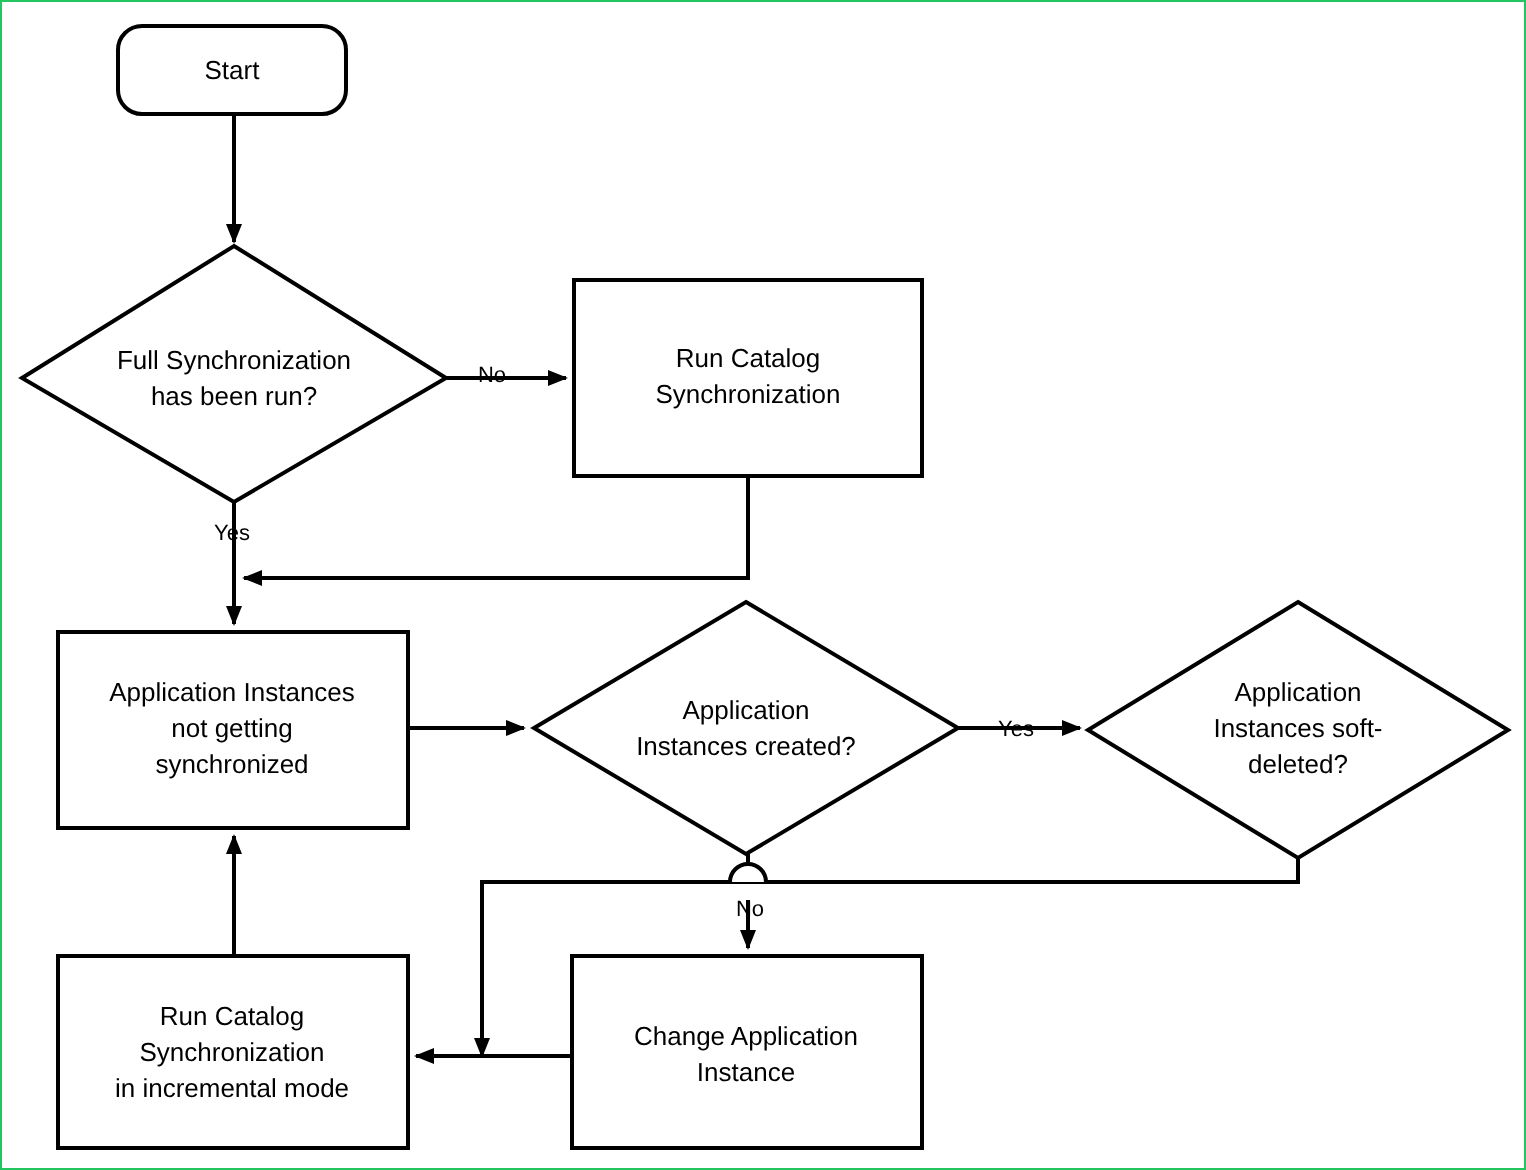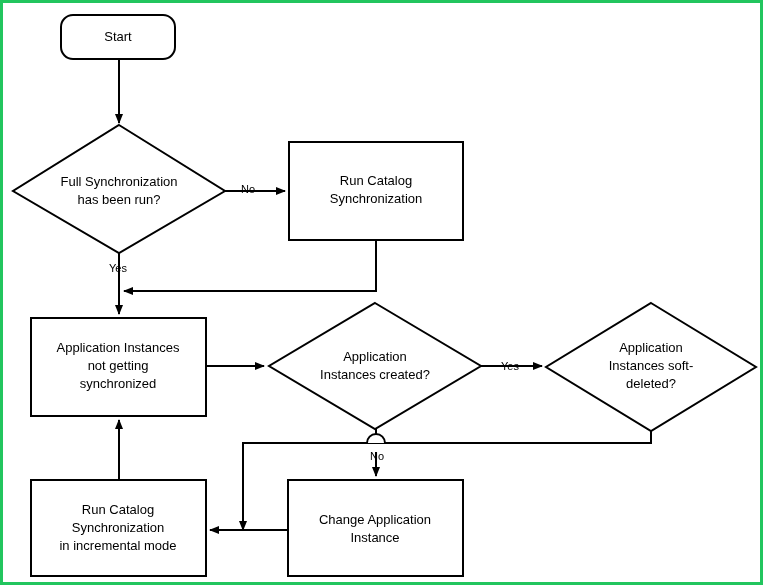--- a/index.html
+++ b/index.html
@@ -5,21 +5,21 @@
   html, body {
     margin: 0;
     padding: 0;
     background: #ffffff;
   }
   #canvas {
     position: relative;
     width: 763px;
     height: 585px;
     background: #ffffff;
-    border: 3px solid #22c55e;
+    border: 1px solid #22c55e;
     box-sizing: border-box;
     overflow: hidden;
     font-family: "Liberation Sans", sans-serif;
   }
   #flow-svg {
     position: absolute;
     left: 0;
     top: 0;
     width: 763px;
     height: 585px;

